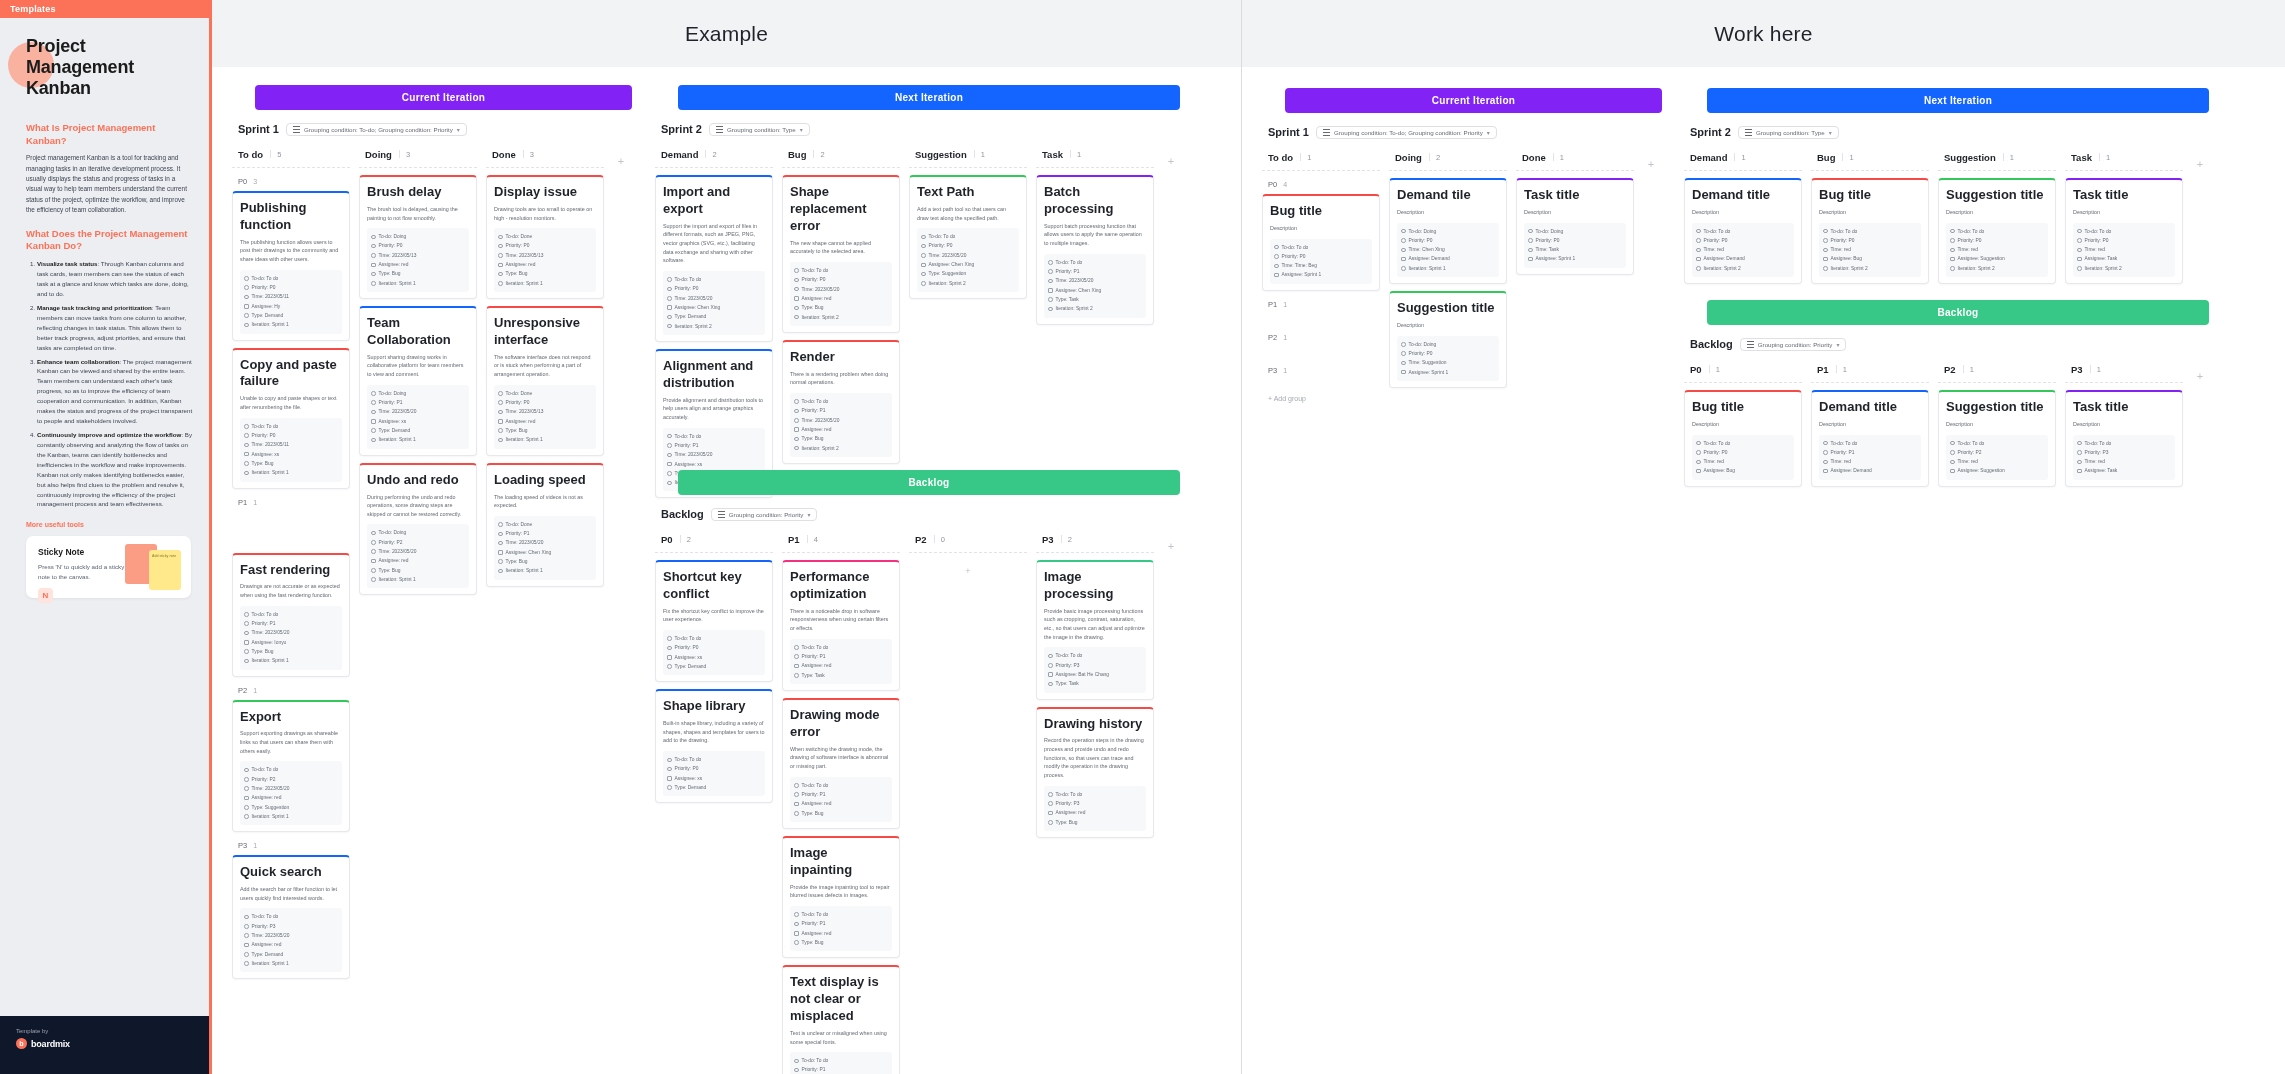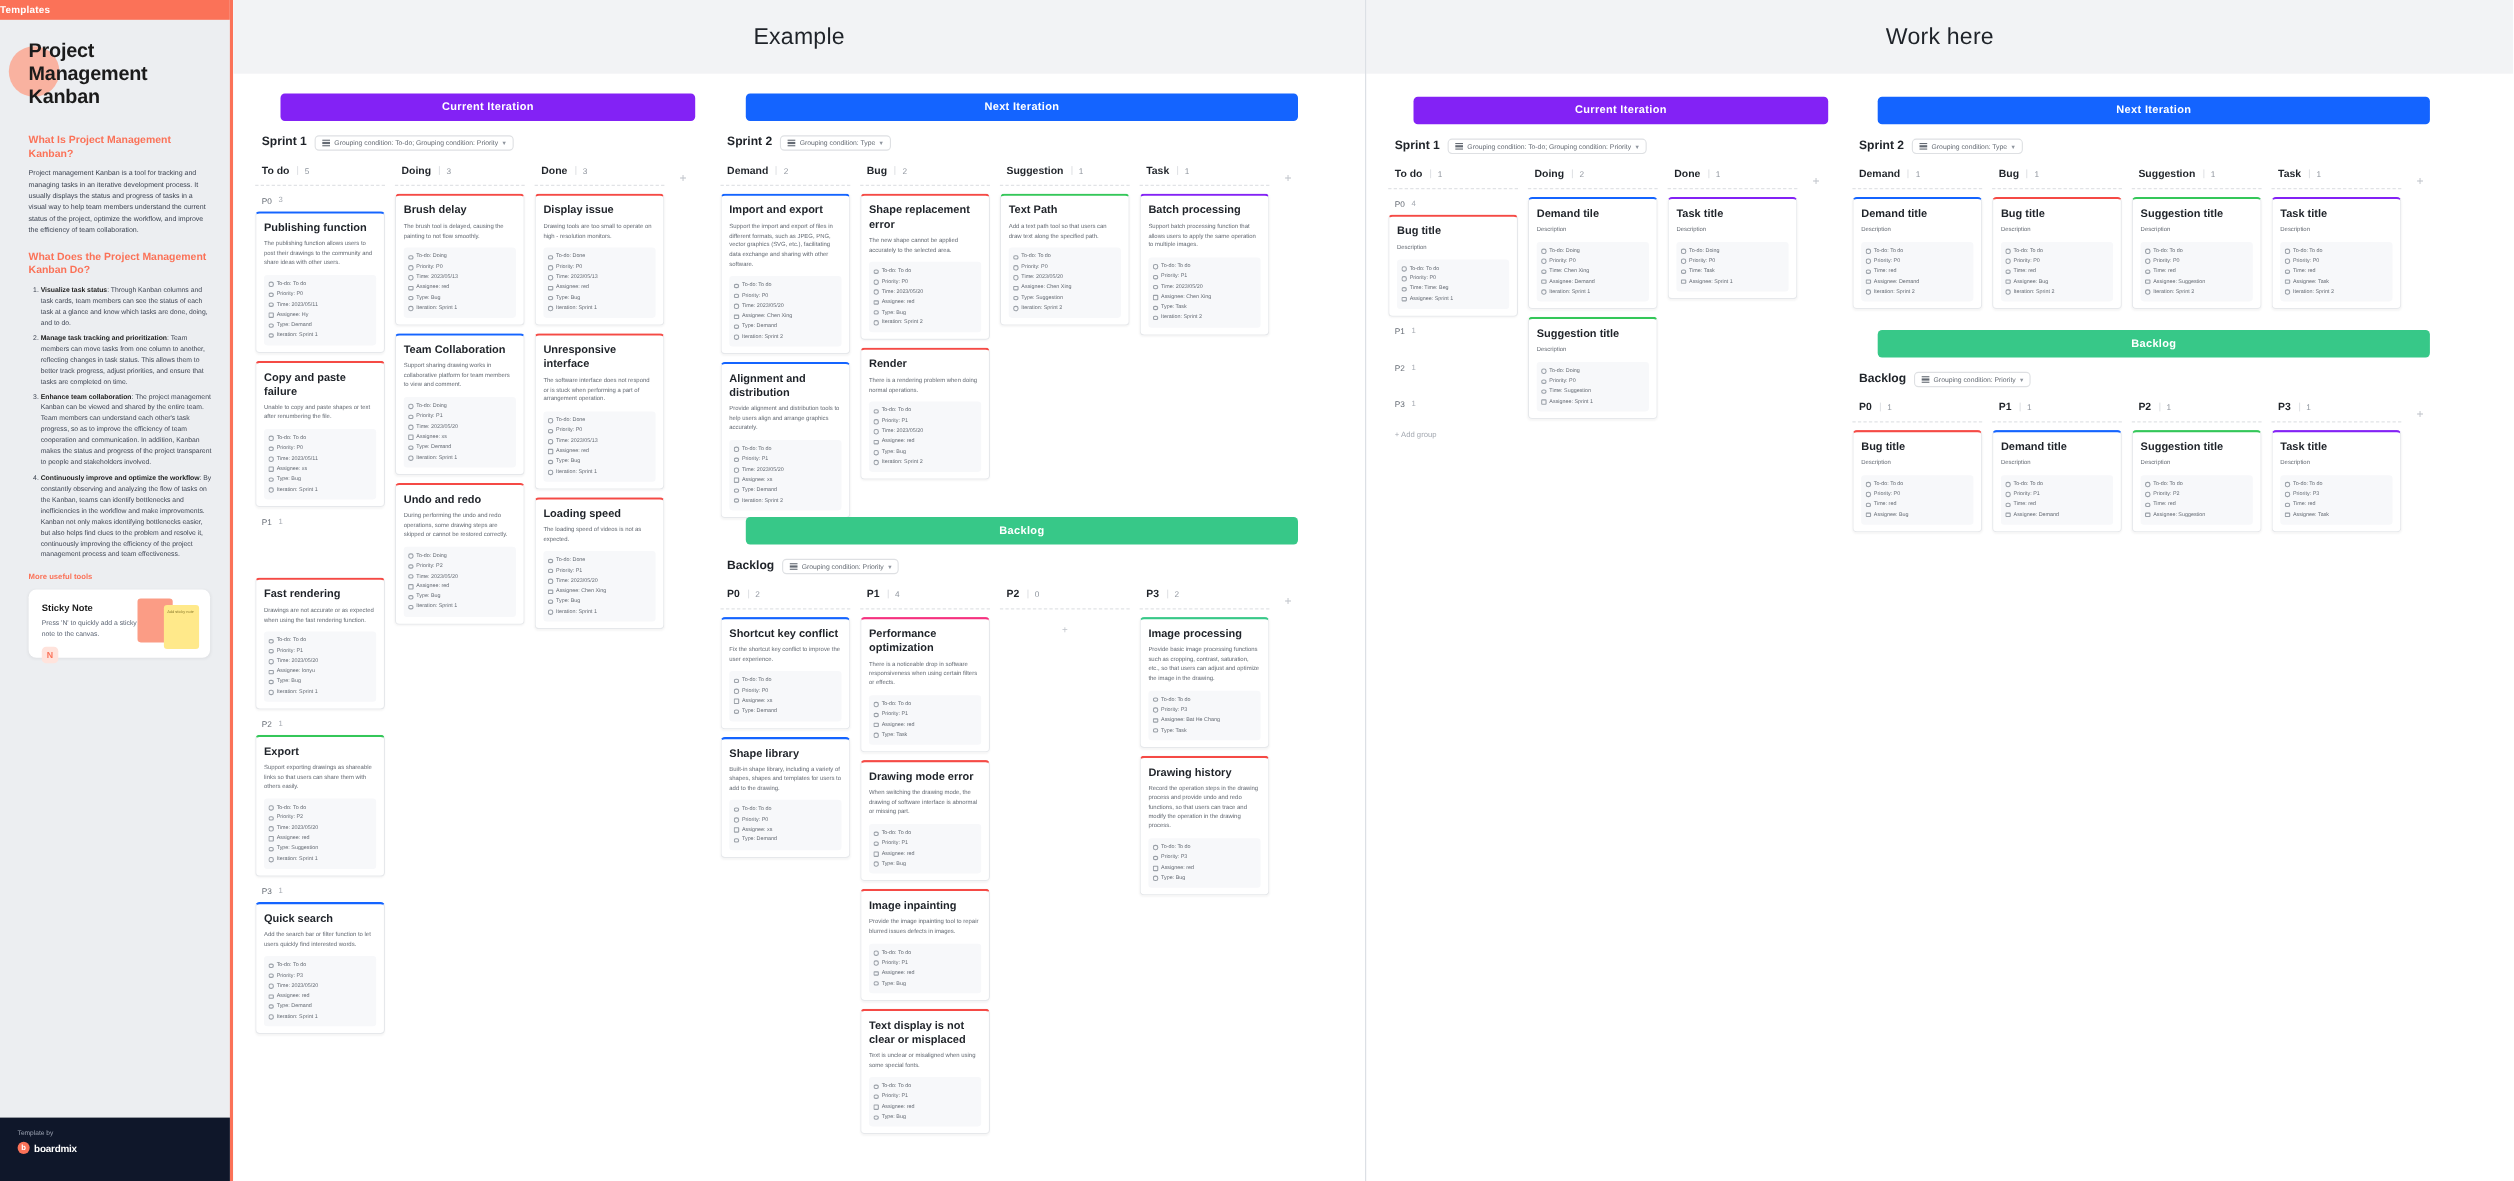--- a/index.html
+++ b/index.html
@@ -16,21 +16,21 @@
   .sidebar {
     width: 212px; height: 1074px; flex: 0 0 212px;
     background: #eceef1;
     border-right: 3px solid #fb7258;
     position: relative;
     overflow: hidden;
   }
   .tpl-bar {
     height: 18px; background: #fb7258; color: #fff;
     font-size: 9px; font-weight: bold; display: flex; align-items: center;
-    letter-spacing: .2px;
+    padding-left: 10px; letter-spacing: .2px;
   }
   .sb-body { padding: 18px 16px 0 26px; position: relative; }
   .circle-deco {
     position: absolute; left: 8px; top: 24px; width: 46px; height: 46px;
     border-radius: 50%; background: #fba792; opacity: .85;
   }
   .sb-title {
     position: relative; z-index: 2;
     font-size: 18px; font-weight: bold; line-height: 1.18; color: #1b1b1b;
     margin-bottom: 22px; letter-spacing: -.2px;
@@ -136,21 +136,21 @@
   .grp { margin-top: 7px; }
   .grp-head { display: flex; align-items: center; gap: 6px; padding: 2px 6px 5px; }
   .grp-head .nm { font-size: 7.5px; color: #646a73; }
   .grp-head .ct { font-size: 7px; color: #a3a8b0; }
 
   .card {
     background: #fff; border: 1px solid #e6e8eb; border-top-width: 2.5px;
     border-radius: 4px; padding: 7px 7px 6px; margin-bottom: 7px;
     box-shadow: 0 1px 2px rgba(0,0,0,.04);
   }
-  .card .c-title { font-size: 10px; font-weight: bold; color: #1f2329; line-height: 1.3; margin-bottom: 4px; }
+  .card .c-title { font-size: 13px; font-weight: bold; color: #1f2329; line-height: 1.3; margin-bottom: 4px; }
   .card .c-desc { font-size: 5.4px; line-height: 1.6; color: #646a73; margin-bottom: 6px; }
   .meta { background: #f7f8fa; border-radius: 3px; padding: 4px 4px; }
   .meta .m {
     display: flex; align-items: center; gap: 3px;
     font-size: 4.9px; color: #646a73; line-height: 1.9; white-space: nowrap; overflow: hidden;
   }
   .mi { width: 4.5px; height: 4.5px; border: .7px solid #9aa0a8; border-radius: 50%; flex: 0 0 4.5px; }
   .mi.sq { border-radius: 1px; }
 
   .add-row {

